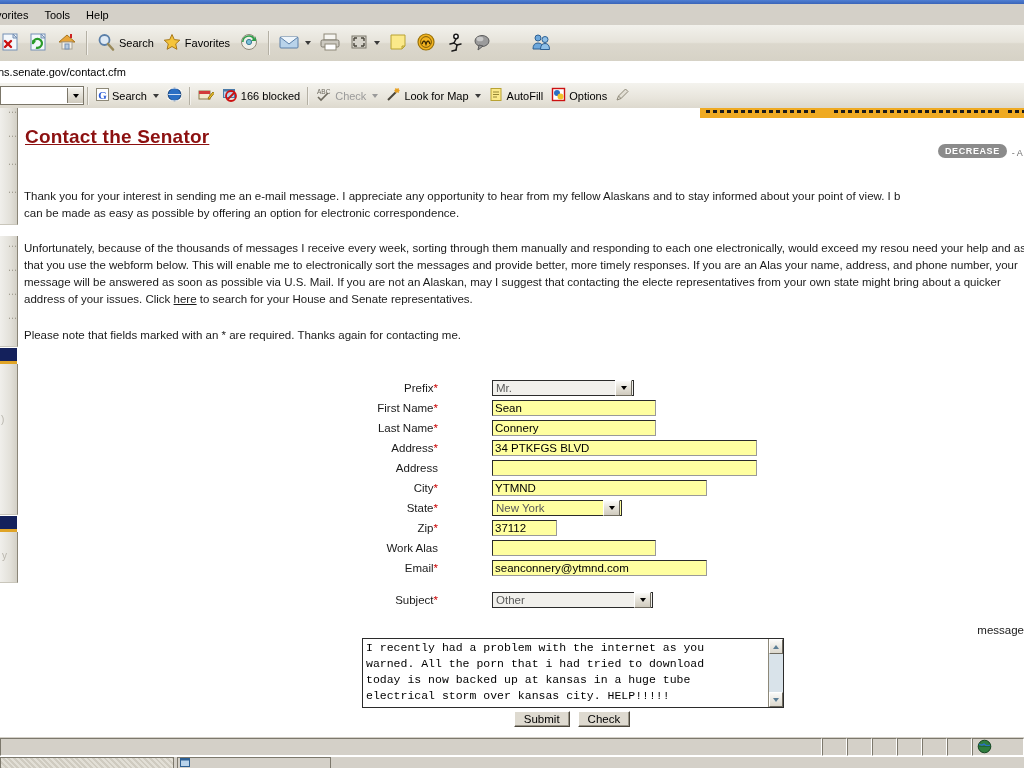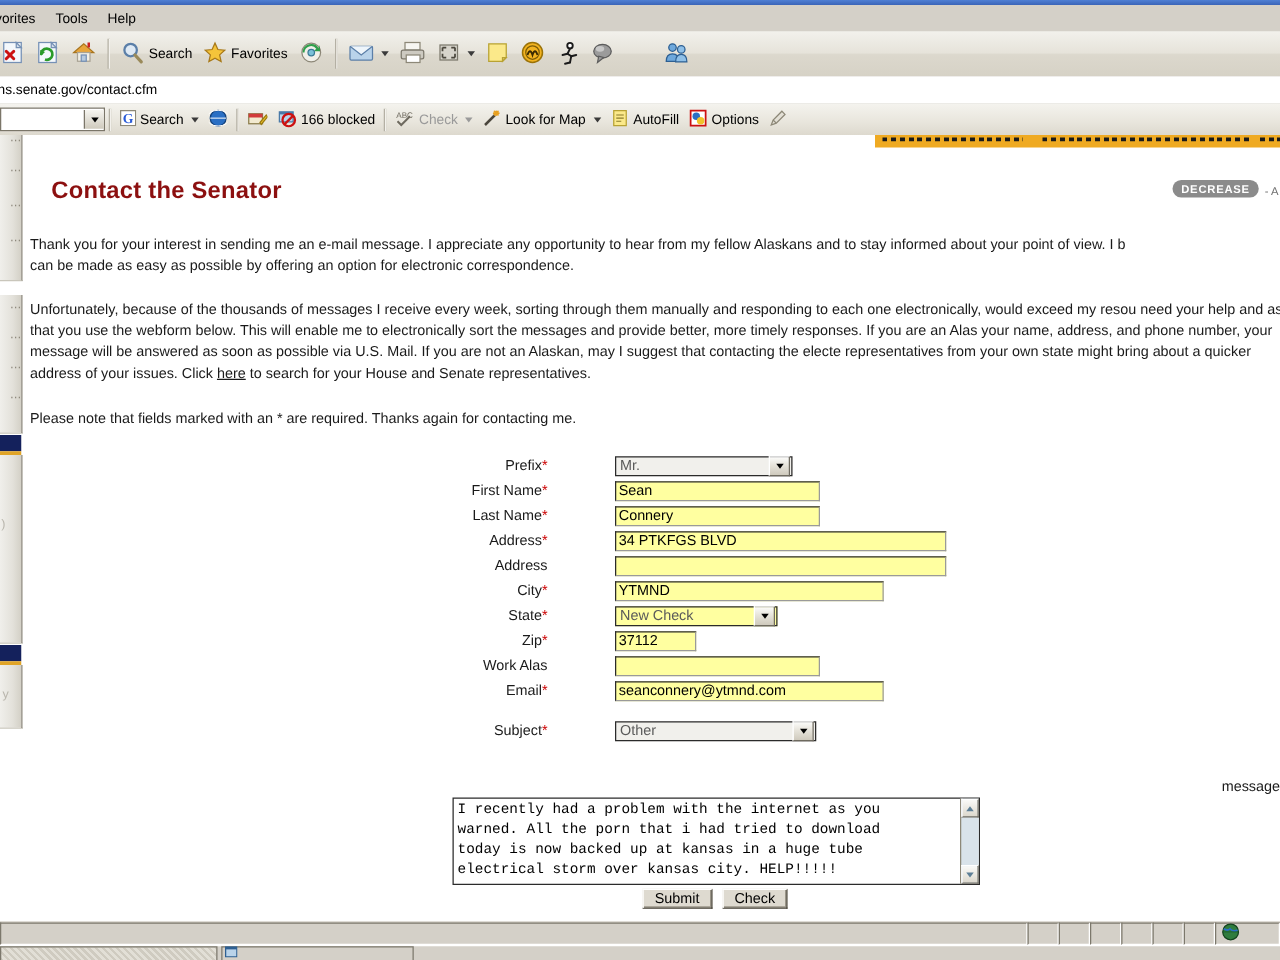--- a/index.html
+++ b/index.html
@@ -91,43 +91,44 @@
     position: absolute; right: 1px; font-size: 9px; color: #8a8578;
     letter-spacing: -1px; line-height: 8px;
   }
   .ls-navy { position: absolute; left: 0; width: 17px; height: 13px; background: #14215c; }
   .ls-gold { position: absolute; left: 0; width: 17px; height: 3px; background: #e0a426; }
   .ls-txt { position: absolute; font-size: 10px; color: #b9b6ad; }
 
   .content { position: absolute; left: 18px; top: 0; width: 1006px; height: 628px; }
 
   h1.title {
-    margin: 16px; position: absolute; left: 7px; top: 18px;
+    margin: 0; position: absolute; left: 7px; top: 18px;
     font-size: 19px; font-weight: bold; color: #8c1010;
     letter-spacing: 0.2px;
+    text-decoration: underline;
   }
 
   .decrease-pill {
     position: absolute; left: 920px; top: 36px;
     display: flex; align-items: flex-end;
   }
   .pill {
     background: #8b8b8b; color: #ffffff; font-size: 9px; font-weight: bold;
     letter-spacing: 0.6px; padding: 2px 7px; border-radius: 9px;
   }
   .pill-after { font-size: 9px; color: #6f6f6f; margin-left: 5px; white-space: nowrap; }
 
   p.para {
     position: absolute; left: 6px; width: 1014px; margin: 0;
     font-size: 11.5px; line-height: 17px; color: #1a1a1a;
   }
   p.para a { color: #1a1a1a; text-decoration: underline; }
 
   
-  .form { position: absolute; left: 0; top: 255px; width: 1006px; }
+  .form { position: absolute; left: 0; top: 270px; width: 1006px; }
   .frow { display: flex; align-items: center; height: 20px; margin-bottom: 0px; }
   .flabel {
     width: 420px; text-align: right; padding-right: 8px;
     font-size: 11.5px; color: #1a1a1a; white-space: nowrap;
   }
   .req { color: #cc0000; }
   .fctl { display: flex; align-items: center; margin-left: 46px; }
 
   input.txt {
     height: 14px; border: 1px solid #2b2b2b; border-right-color:#9a9a9a;
@@ -575,21 +576,21 @@
           <div class="flabel"><span>City</span><span class="req">*</span></div>
           <div class="fctl">
             <input class="txt" style="width: 209px;" value="YTMND">
           </div>
         </div>
 
         <div class="frow">
           <div class="flabel"><span>State</span><span class="req">*</span></div>
           <div class="fctl">
             <div class="sel yellow" style="width:130px">
-              <span>New Check</span>
+              <span>New York</span>
               <span class="arrowbox">
                   <span class="arrow-dn"></span>
                 </span>
             </div>
           </div>
         </div>
 
         <div class="frow">
           <div class="flabel"><span>Zip</span><span class="req">*</span></div>
           <div class="fctl">

